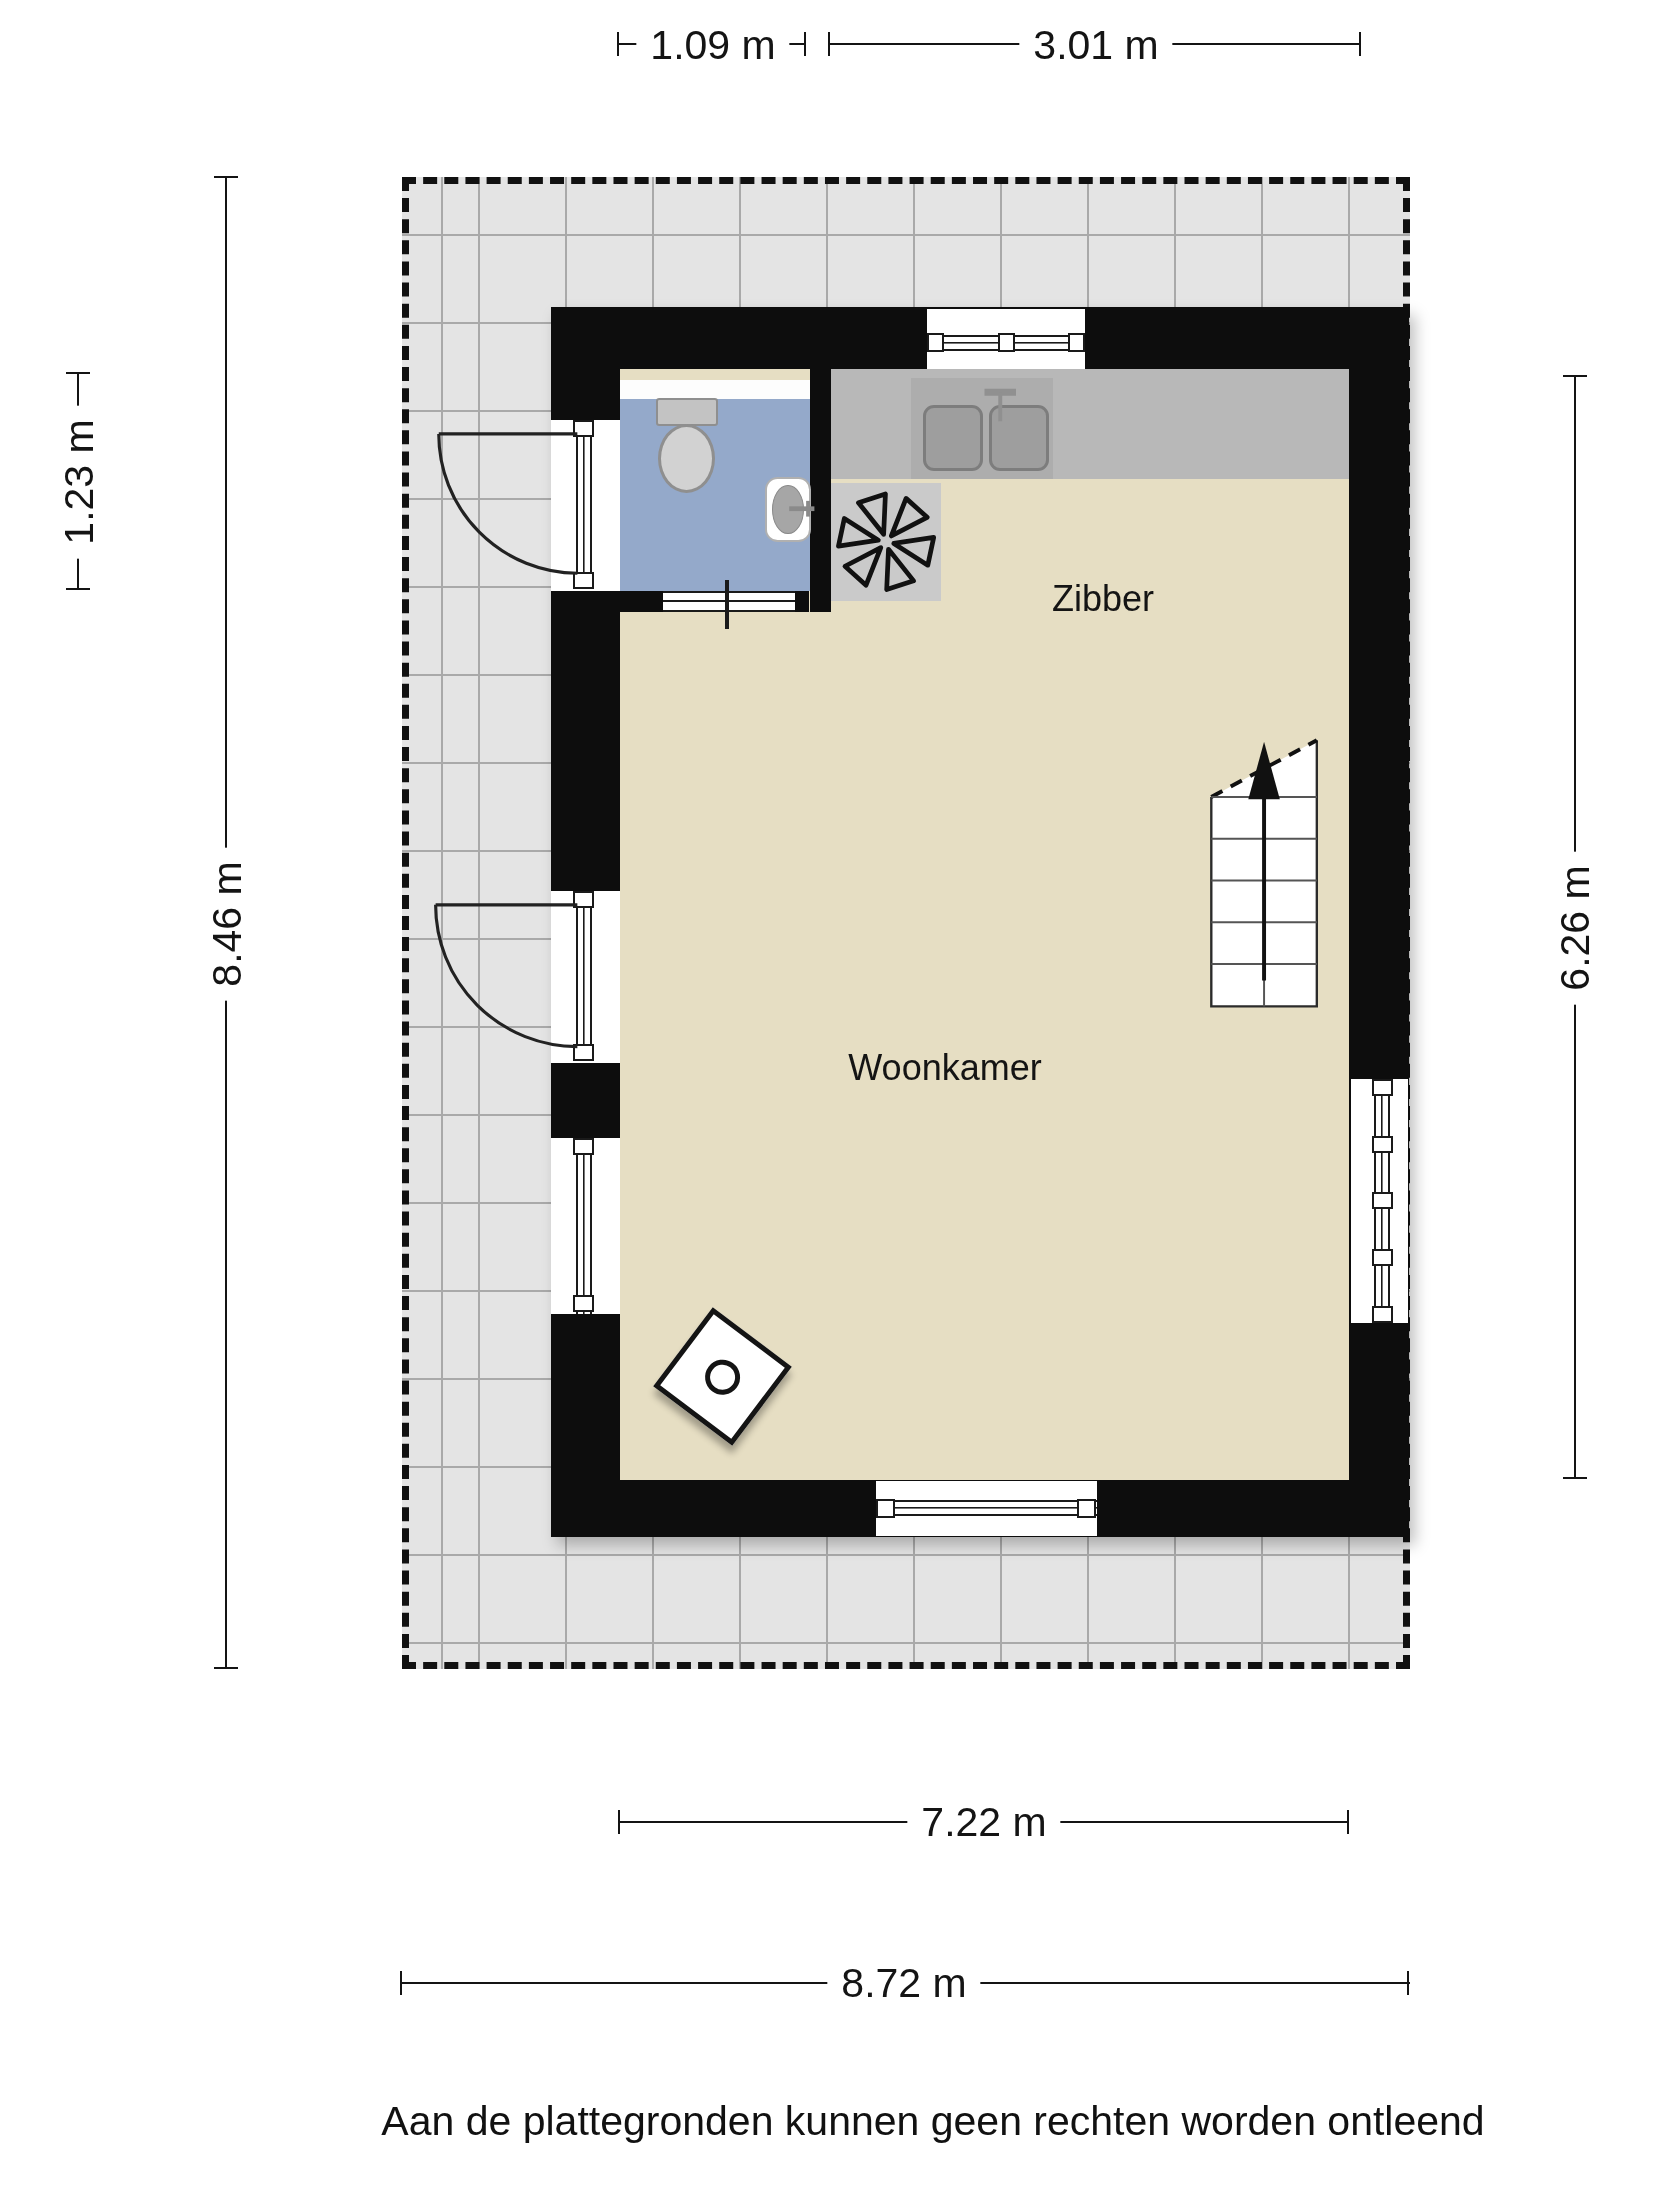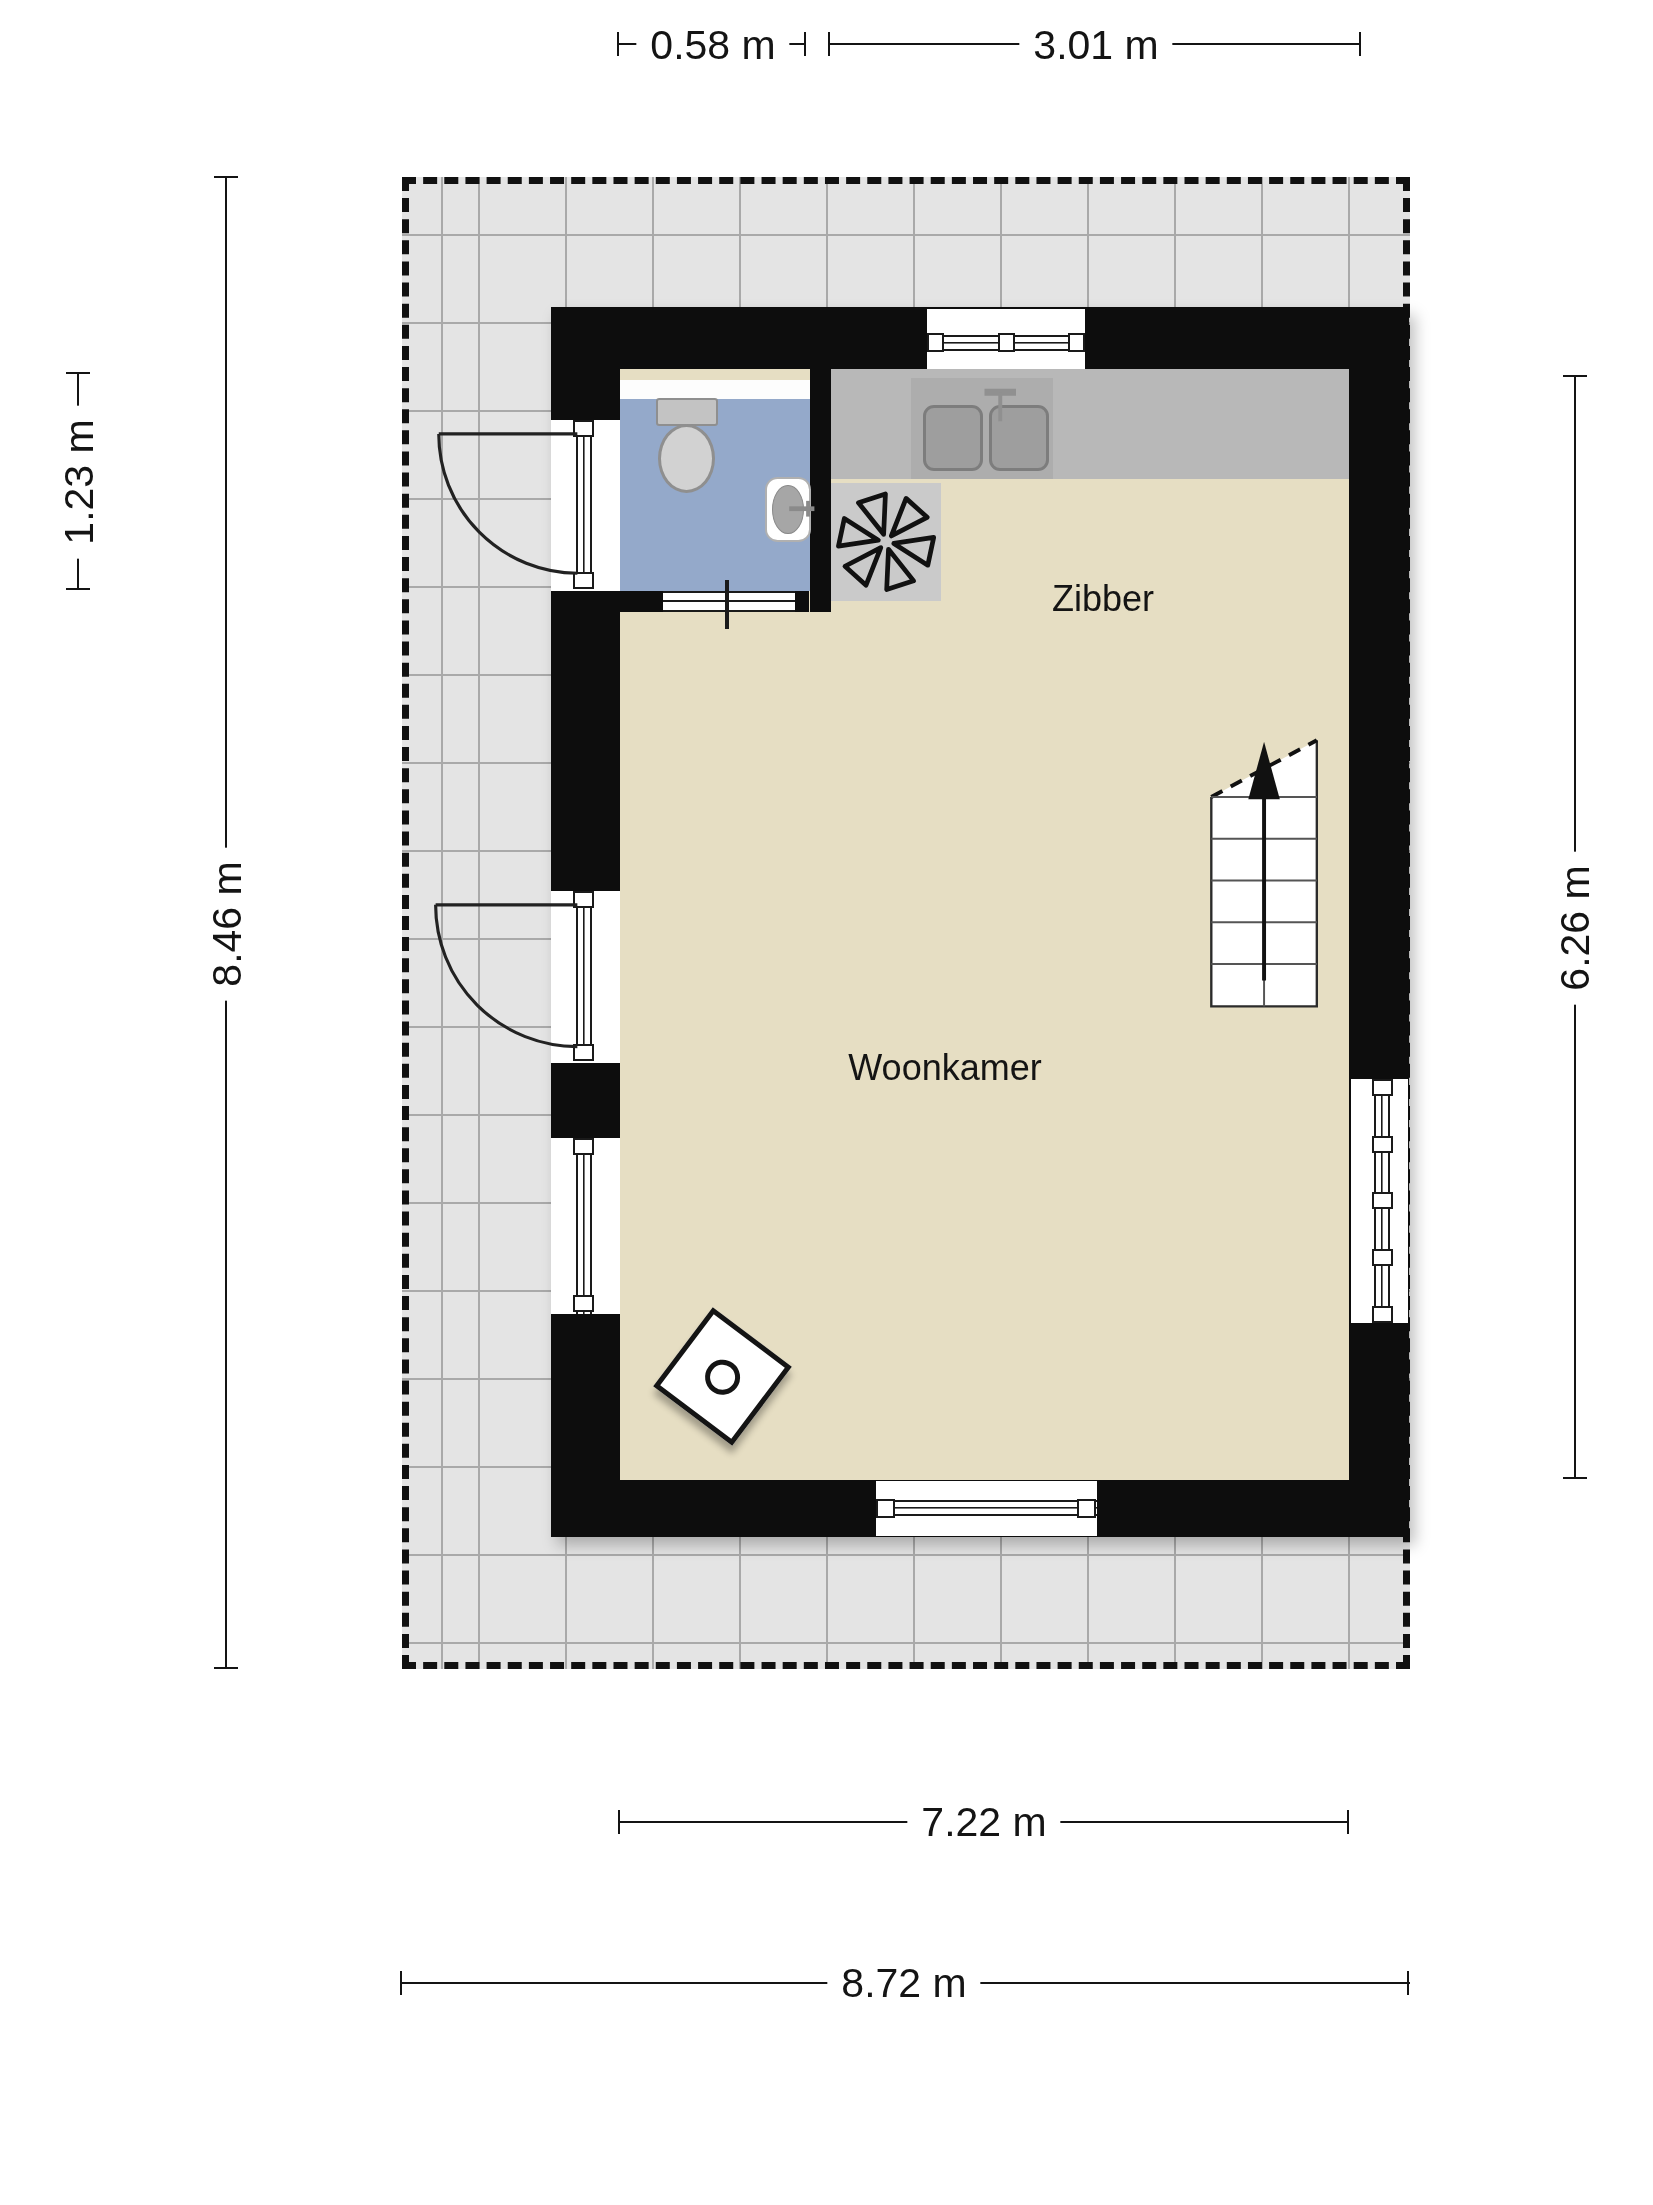--- a/index.html
+++ b/index.html
@@ -193,21 +193,21 @@
   <div id="stove" class="abs">
     <div id="stove-circle"></div>
   </div>
 
   <div class="room-label" style="left:1103px;top:599px;">Zibber</div>
   <div class="room-label" style="left:945px;top:1068px;">Woonkamer</div>
 
   <div class="dim-line-h" style="left:619px;top:43px;width:187px;"></div>
   <div class="tick-v" style="left:617px;top:32px;"></div>
   <div class="tick-v" style="left:804px;top:32px;"></div>
-  <div class="dim-label" style="left:713px;top:45px;">0.58 m</div>
+  <div class="dim-label" style="left:713px;top:45px;">1.09 m</div>
 
   <div class="dim-line-h" style="left:829px;top:43px;width:532px;"></div>
   <div class="tick-v" style="left:828px;top:32px;"></div>
   <div class="tick-v" style="left:1359px;top:32px;"></div>
   <div class="dim-label" style="left:1096px;top:45px;">3.01 m</div>
 
   <div class="dim-line-v" style="left:77px;top:373px;height:217px;"></div>
   <div class="tick-h" style="left:66px;top:372px;"></div>
   <div class="tick-h" style="left:66px;top:588px;"></div>
   <div class="dim-label vert" style="left:79px;top:482px;">1.23 m</div>
@@ -225,15 +225,16 @@
   <div class="dim-line-h" style="left:620px;top:1821px;width:729px;"></div>
   <div class="tick-v" style="left:618px;top:1810px;"></div>
   <div class="tick-v" style="left:1347px;top:1810px;"></div>
   <div class="dim-label" style="left:984px;top:1822px;">7.22 m</div>
 
   <div class="dim-line-h" style="left:402px;top:1982px;width:1008px;"></div>
   <div class="tick-v" style="left:400px;top:1971px;"></div>
   <div class="tick-v" style="left:1407px;top:1971px;"></div>
   <div class="dim-label" style="left:904px;top:1983px;">8.72 m</div>
 
+  <div class="footer-line" style="top:2098px;">Aan de plattegronden kunnen geen rechten worden ontleend</div>
 
 </div>
 
 
 </body></html>

